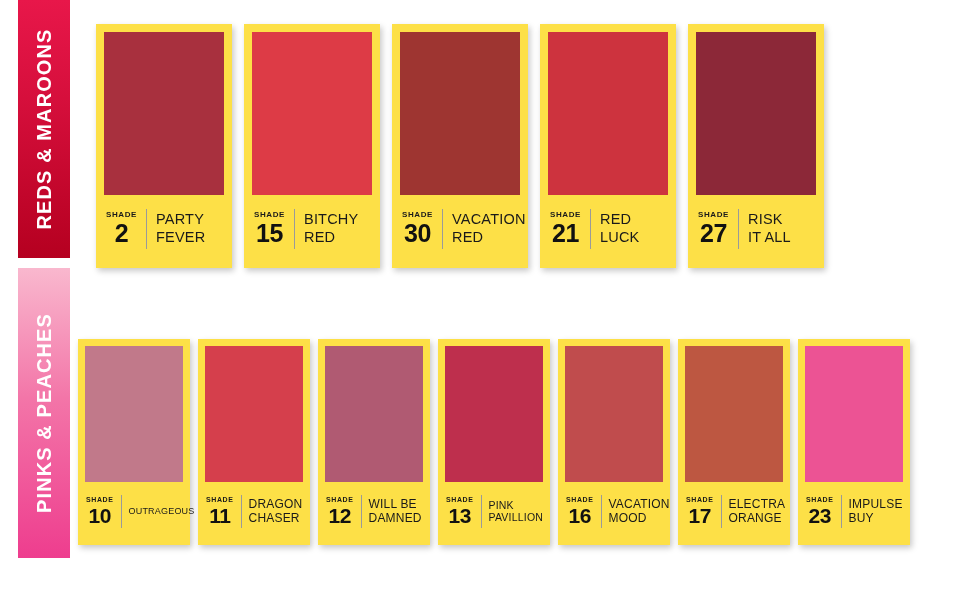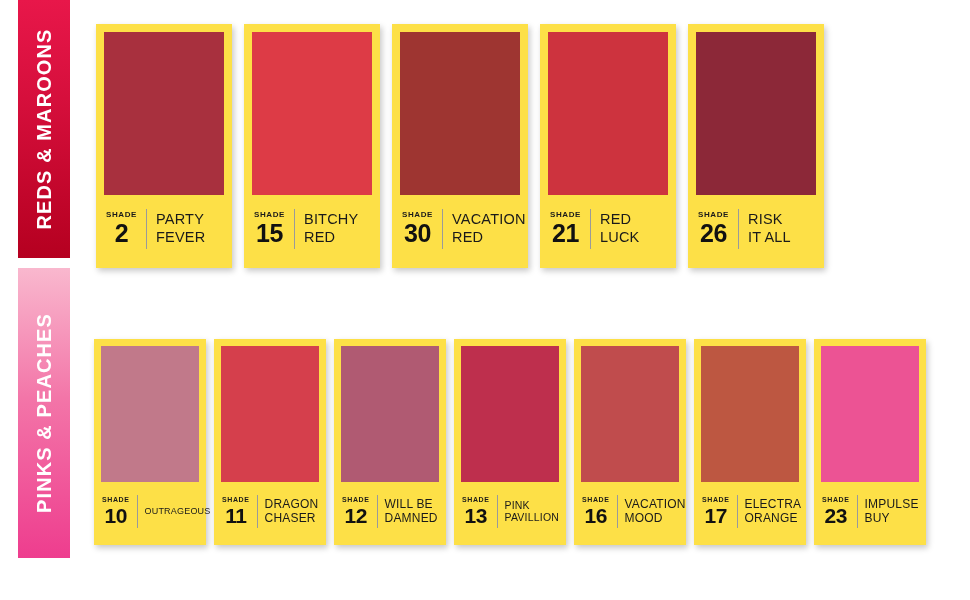--- a/index.html
+++ b/index.html
@@ -58,21 +58,21 @@
     position: absolute;
     display: flex;
     align-items: flex-start;
   }
   .row-top {
     left: 96px;
     top: 24px;
     gap: 12px;
   }
   .row-bottom {
-    left: 94px;
+    left: 78px;
     top: 339px;
     gap: 8px;
   }
 
   
   .card {
     background: #fde047;
     box-shadow: 2px 3px 6px rgba(0,0,0,0.22);
     display: flex;
     flex-direction: column;
@@ -211,21 +211,21 @@
         <div class="divider"></div>
         <div class="shade-name">RED
 LUCK</div>
       </div>
     </div>
     <div class="card">
       <div class="swatch" style="background: rgb(140, 40, 56);"></div>
       <div class="card-footer">
         <div class="shade-block">
           <span class="shade-word">SHADE</span>
-          <span class="shade-num">26</span>
+          <span class="shade-num">27</span>
         </div>
         <div class="divider"></div>
         <div class="shade-name">RISK
 IT ALL</div>
       </div>
     </div>
   </div>
 <div class="row row-bottom">
     <div class="card">
       <div class="swatch" style="background: rgb(193, 121, 138);"></div>

